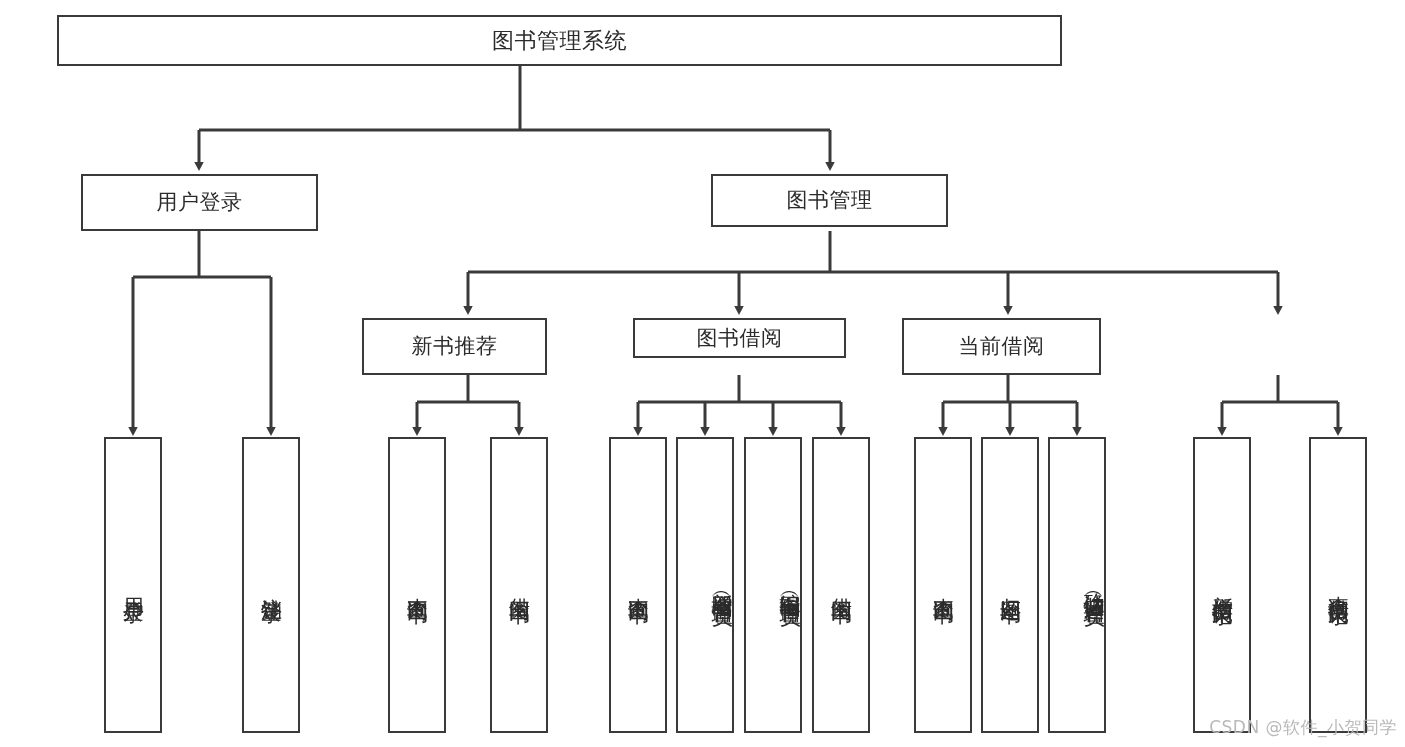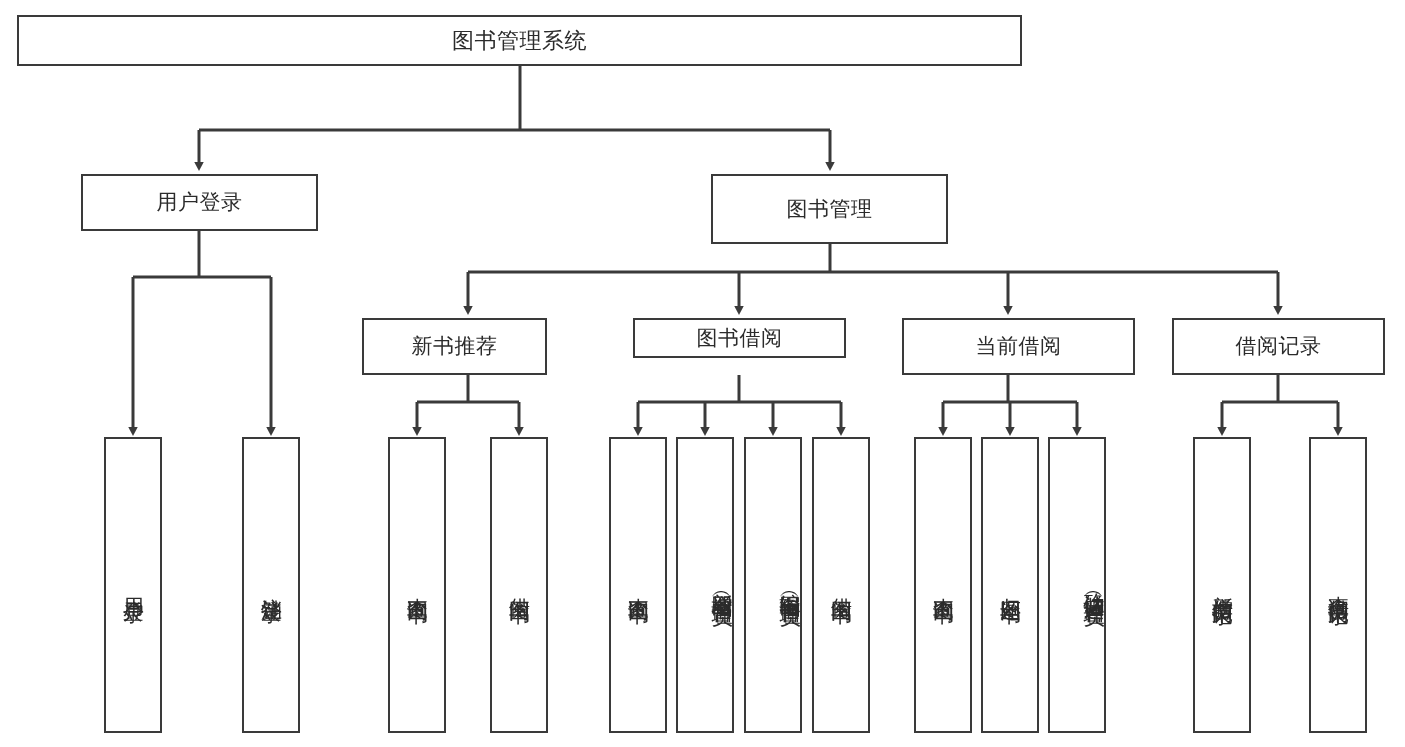--- a/index.html
+++ b/index.html
@@ -36,20 +36,21 @@
     color: #2b2b2b;
   }
   .node.horiz {
     font-size: 21px;
     line-height: 1.15;
     letter-spacing: 0.5px;
     white-space: nowrap;
   }
   .node.root {
     font-size: 22px;
+    margin-left: 40px;
   }
   .node.vert {
     writing-mode: vertical-rl;
     text-orientation: upright;
     font-size: 21px;
     letter-spacing: 2px;
     line-height: 1.0;
     padding: 6px 0;
   }
   .node.vert.top-align {
@@ -125,35 +126,32 @@
     </g>
   </svg>
 
   <div class="node horiz root" style="left:17px; top:15px; width:1005px; height:51px;">
     <span class="node-label">图书管理系统</span>
   </div>
 
   <div class="node horiz" style="left:81px; top:174px; width:237px; height:57px;">
     <span class="node-label">用户登录</span>
   </div>
-  <div class="node horiz" style="left:711px; top:174px; width:237px; height:70px;text-align:right;">
+  <div class="node horiz" style="left:711px; top:174px; width:237px; height:53px;text-align:right;">
     <span class="node-label">图书管理</span>
   </div>
 
   <div class="node horiz" style="left:362px; top:318px; width:185px; height:57px;">
     <span class="node-label">新书推荐</span>
   </div>
   <div class="node horiz" style="left:633px; top:318px; width:213px; height:40px;">
     <span class="node-label">图书借阅</span>
   </div>
-  <div class="node horiz" style="left:902px; top:318px; width:233px; height:57px;">
+  <div class="node horiz" style="left:902px; top:318px; width:199px; height:57px;">
     <span class="node-label">当前借阅</span>
-  </div>
-  <div class="node horiz" style="left:1172px; top:318px; width:213px; height:57px;">
-    <span class="node-label">借阅记录</span>
   </div>
 
   <div class="node vert" style="left:104px; top:437px; width:58px; height:296px;">
     <span class="node-label">用户登录</span>
   </div>
   <div class="node vert" style="left:242px; top:437px; width:58px; height:296px;">
     <span class="node-label">注销登录</span>
   </div>
 
   <div class="node vert" style="left:388px; top:437px; width:58px; height:296px;">
@@ -186,14 +184,15 @@
     <span class="node-label">确认归还（管理员）</span>
   </div>
 
   <div class="node vert" style="left:1193px; top:437px; width:58px; height:296px;">
     <span class="node-label">新增借阅记录</span>
   </div>
   <div class="node vert" style="left:1309px; top:437px; width:58px; height:296px;">
     <span class="node-label">查询借阅记录</span>
   </div>
 
+  <div id="watermark">CSDN @软件_小贺同学</div>
 
 </div>
 
 </body></html>

